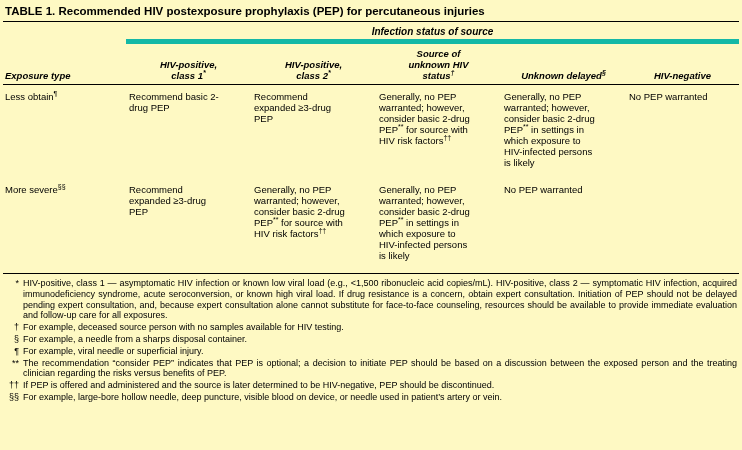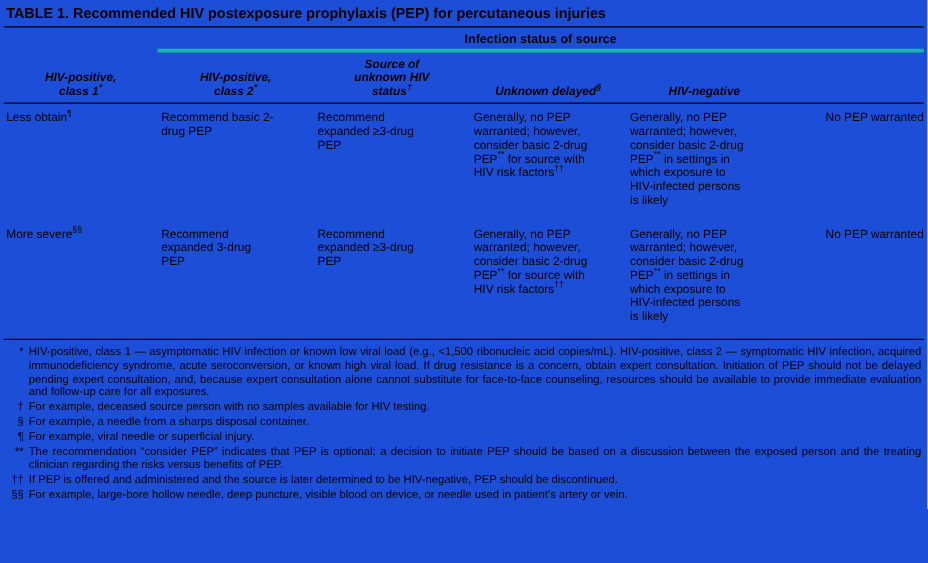--- a/index.html
+++ b/index.html
@@ -1,37 +1,37 @@
 <!DOCTYPE html>
 <html><head>
 <meta charset="utf-8">
 <style>
   * { box-sizing: border-box; margin: 0; padding: 0; }
   html, body { background: #ffffff; }
   body { font-family: "Liberation Sans", sans-serif; color: #000; }
   .page {
     width: 742px; height: 450px;
-    background: #1d4ed8;
+    background: #fef9c3;
     padding: 3px 3px 0 3px;
     overflow: hidden;
     position: relative;
   }
   .title {
     font-size: 11.5px;
     font-weight: bold;
     padding: 2px 0 4px 2px;
     letter-spacing: 0;
   }
   .rule { border-top: 1px solid #000; height: 0; }
   .grid {
     display: grid;
     grid-template-columns: 123px 125px 125px 125px 125px 113px;
   }
   
-  .spanner-wrap { margin-left: 123px; border-bottom: 3px solid #14b8a6; }
+  .spanner-wrap { margin-left: 123px; border-bottom: 5px solid #14b8a6; font-style: italic; }
   .spanner {
     text-align: center;
     font-weight: bold;
     font-size: 10px;
     padding: 4px 0 2px 0;
   }
   
   .headrow {
     align-items: end;
     font-weight: bold;
@@ -43,21 +43,21 @@
   .th .hl { white-space: pre-line; }
   .th-left { text-align: left; padding-left: 2px; }
   sup { font-size: 7px; vertical-align: super; line-height: 0; }
   
   .tbody { padding-top: 6px; }
   .row { align-items: start; font-size: 9.5px; line-height: 11px; }
   .row-gap { margin-bottom: 16px; }
   .tbody-pad { padding-bottom: 12px; }
   .td { padding: 0 30px 0 3px; }
   .td-label { padding: 0 4px 0 2px; }
-  .td-last { padding-right: 0; text-align: right; }
+  .td-last { padding-right: 0; }
   
   .footnotes { padding: 4px 2px 0 1px; }
   .fn {
     display: grid;
     grid-template-columns: 15px 1fr;
     column-gap: 4px;
     font-size: 9px;
     line-height: 10.8px;
     margin-bottom: 1px;
   }
@@ -70,20 +70,21 @@
 <div class="page">
 
   <div class="title">TABLE 1. Recommended HIV postexposure prophylaxis (PEP) for percutaneous injuries</div>
   <div class="rule"></div>
 
   <div class="spanner-wrap">
     <div class="spanner">Infection status of source</div>
   </div>
 
   <div class="grid headrow">
+    <div class="th th-left"><span class="hl">Exposure type</span><sup></sup></div>
     <div class="th"><span class="hl">HIV-positive,
 class 1</span><sup>*</sup></div>
     <div class="th"><span class="hl">HIV-positive,
 class 2</span><sup>*</sup></div>
     <div class="th"><span class="hl">Source of
 unknown HIV
 status</span><sup>†</sup></div>
     <div class="th"><span class="hl">Unknown delayed</span><sup>§</sup></div>
     <div class="th"><span class="hl">HIV-negative</span><sup></sup></div>
   </div>
@@ -93,21 +94,20 @@
     <div class="grid row row-gap">
       <div class="td td-label"><span>Less obtain</span><sup>¶</sup></div>
       <div class="td"><span>Recommend basic 2-drug PEP</span></div>
       <div class="td"><span>Recommend expanded ≥3-drug PEP</span></div>
       <div class="td"><span>Generally, no PEP warranted; however, consider basic 2-drug PEP</span><sup>**</sup><span> for source with HIV risk factors</span><sup>††</sup></div>
       <div class="td"><span>Generally, no PEP warranted; however, consider basic 2-drug PEP</span><sup>**</sup><span> in settings in which exposure to HIV-infected persons is likely</span></div>
       <div class="td td-last"><span>No PEP warranted</span></div>
     </div>
     <div class="grid row">
       <div class="td td-label"><span>More severe</span><sup>§§</sup></div>
-      <div class="td"><span>Recommend expanded 3-drug PEP</span></div>
       <div class="td"><span>Recommend expanded ≥3-drug PEP</span></div>
       <div class="td"><span>Generally, no PEP warranted; however, consider basic 2-drug PEP</span><sup>**</sup><span> for source with HIV risk factors</span><sup>††</sup></div>
       <div class="td"><span>Generally, no PEP warranted; however, consider basic 2-drug PEP</span><sup>**</sup><span> in settings in which exposure to HIV-infected persons is likely</span></div>
       <div class="td td-last"><span>No PEP warranted</span></div>
     </div>
   </div>
   <div class="rule"></div>
 
   <div class="footnotes">
     <div class="fn">

